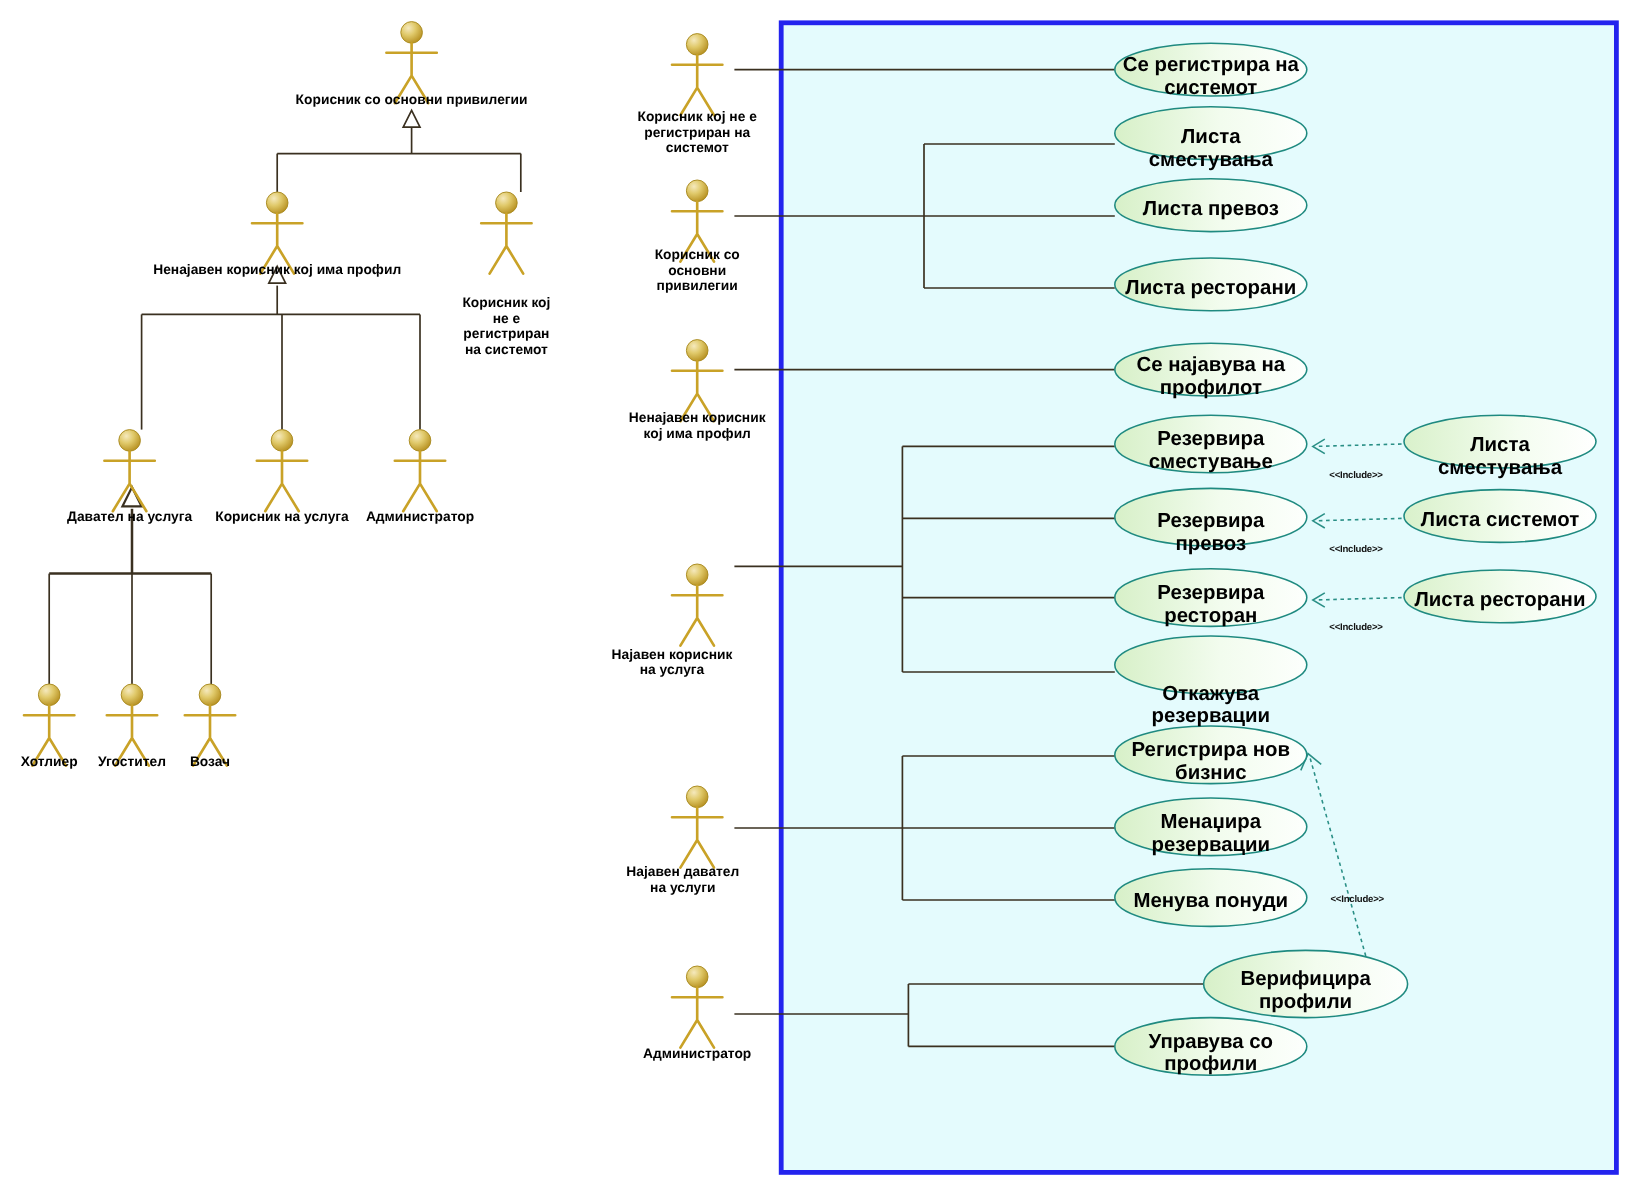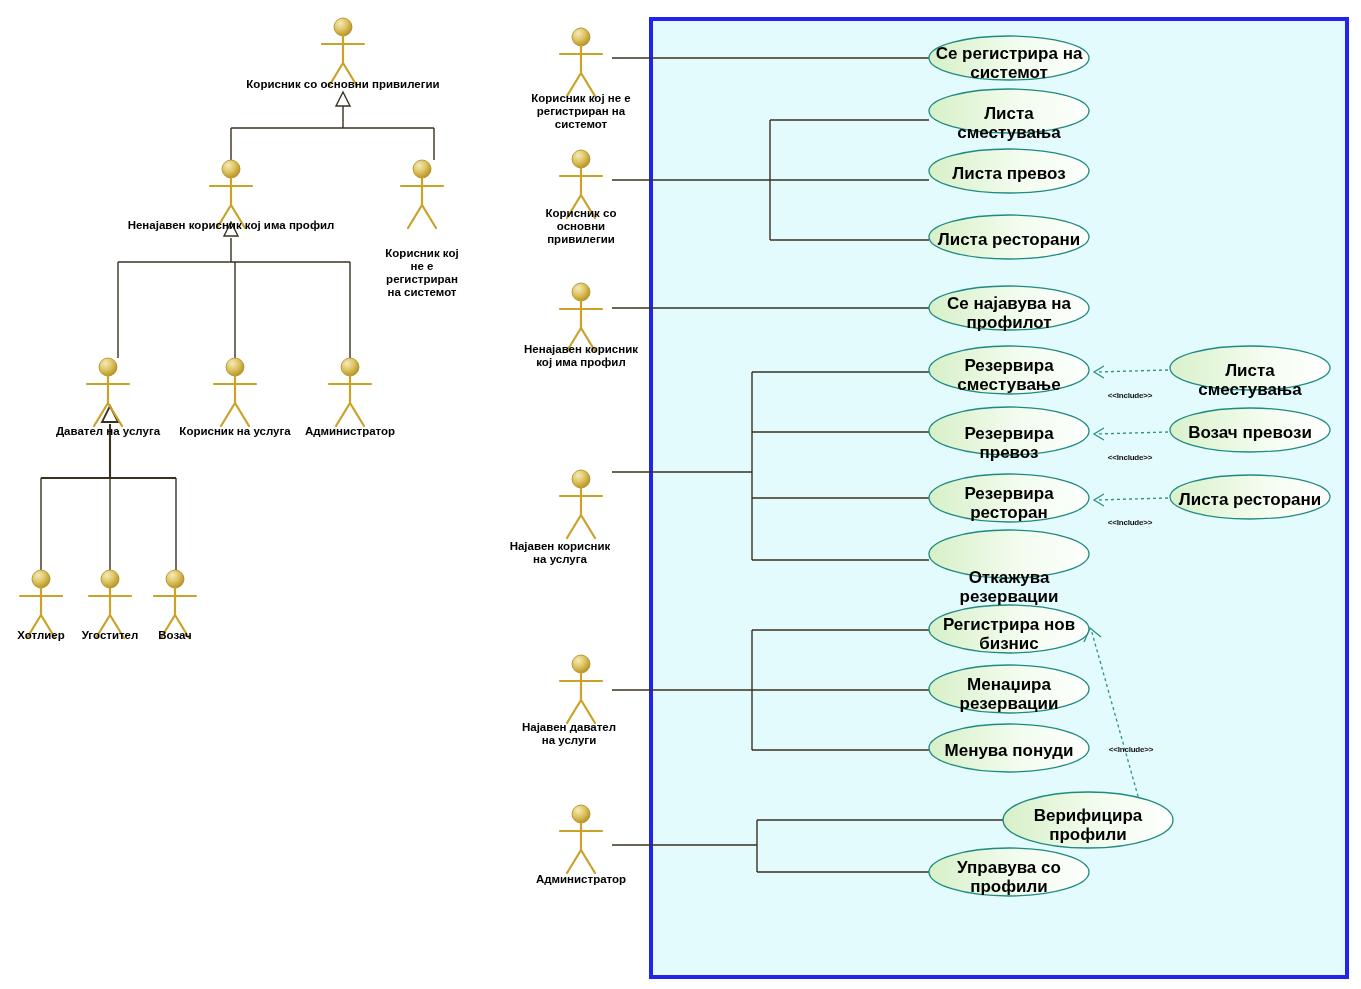--- a/index.html
+++ b/index.html
@@ -229,21 +229,21 @@
       <div class="lbl uc-label" style="left: 933px; width: 152px; top: 615px;">Регистрира нов
 бизнис</div>
       <div class="lbl uc-label" style="left: 933px; width: 152px; top: 675px;">Менаџира
 резервации</div>
       <div class="lbl uc-label" style="left: 933px; width: 152px; top: 740.5px;">Менува понуди</div>
       <div class="lbl uc-label" style="left: 1007px; width: 162px; top: 806px;">Верифицира
 профили</div>
       <div class="lbl uc-label" style="left: 933px; width: 152px; top: 858px;">Управува со
 профили</div>
       <div class="lbl uc-label" style="left: 1174px; width: 152px; top: 360.5px;">Листа сместувања</div>
-      <div class="lbl uc-label" style="left: 1174px; width: 152px; top: 422.5px;">Возач превози</div>
+      <div class="lbl uc-label" style="left: 1174px; width: 152px; top: 422.5px;">Листа системот</div>
       <div class="lbl uc-label" style="left: 1174px; width: 152px; top: 489.5px;">Листа ресторани</div>
       <div class="lbl actor-label" style="left: 193px; top: 78px; width: 300px;">Корисник со основни привилегии</div>
       <div class="lbl actor-label" style="left: 91px; top: 219px; width: 280px;">Ненајавен корисник кој има профил</div>
       <div class="lbl actor-label" style="left: 367px; top: 203px; width: 110px; margin-top: 44px;">Корисник кој
 не е
 регистриран
 на системот</div>
       <div class="lbl actor-label" style="left: 38px; top: 425px; width: 140px;">Давател на услуга</div>
       <div class="lbl actor-label" style="left: 160px; top: 425px; width: 150px;">Корисник на услуга</div>
       <div class="lbl actor-label" style="left: 285px; top: 425px; width: 130px;">Администратор</div>

